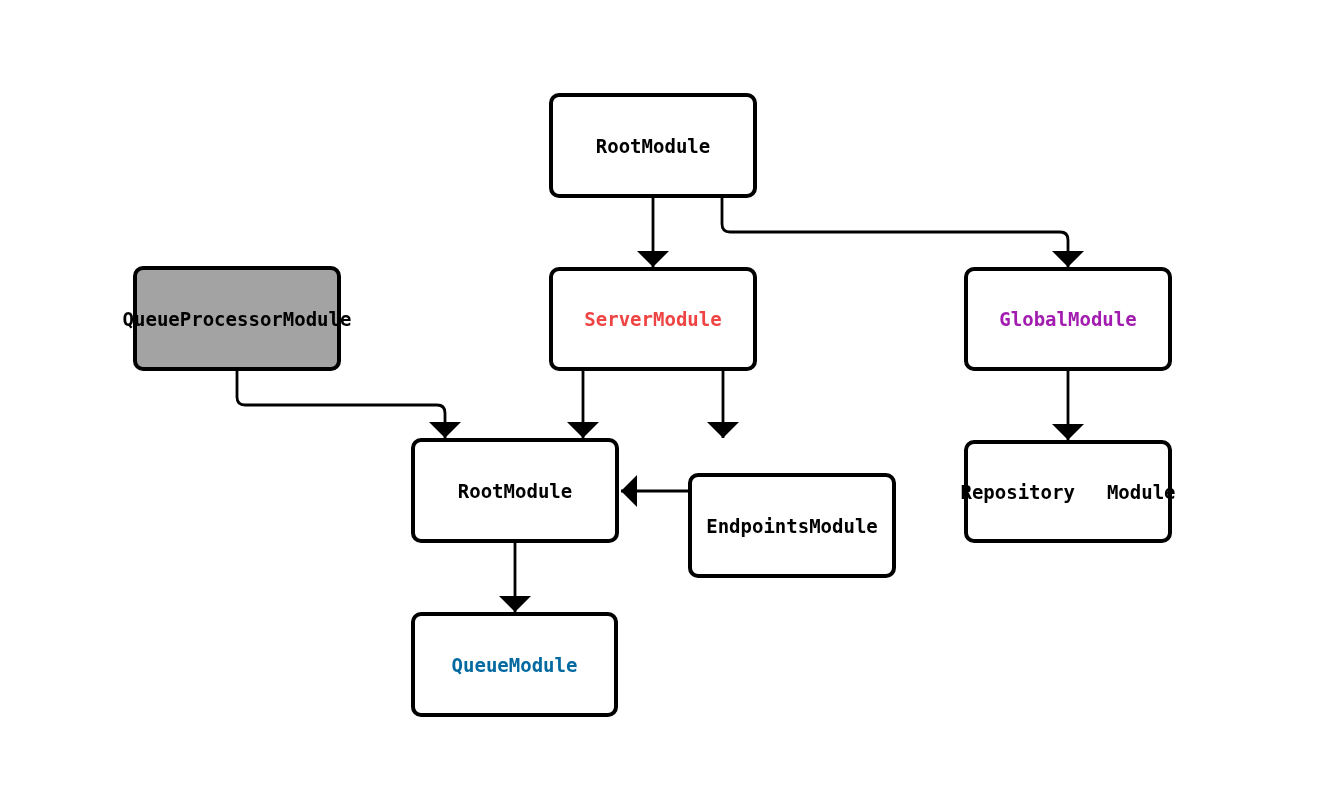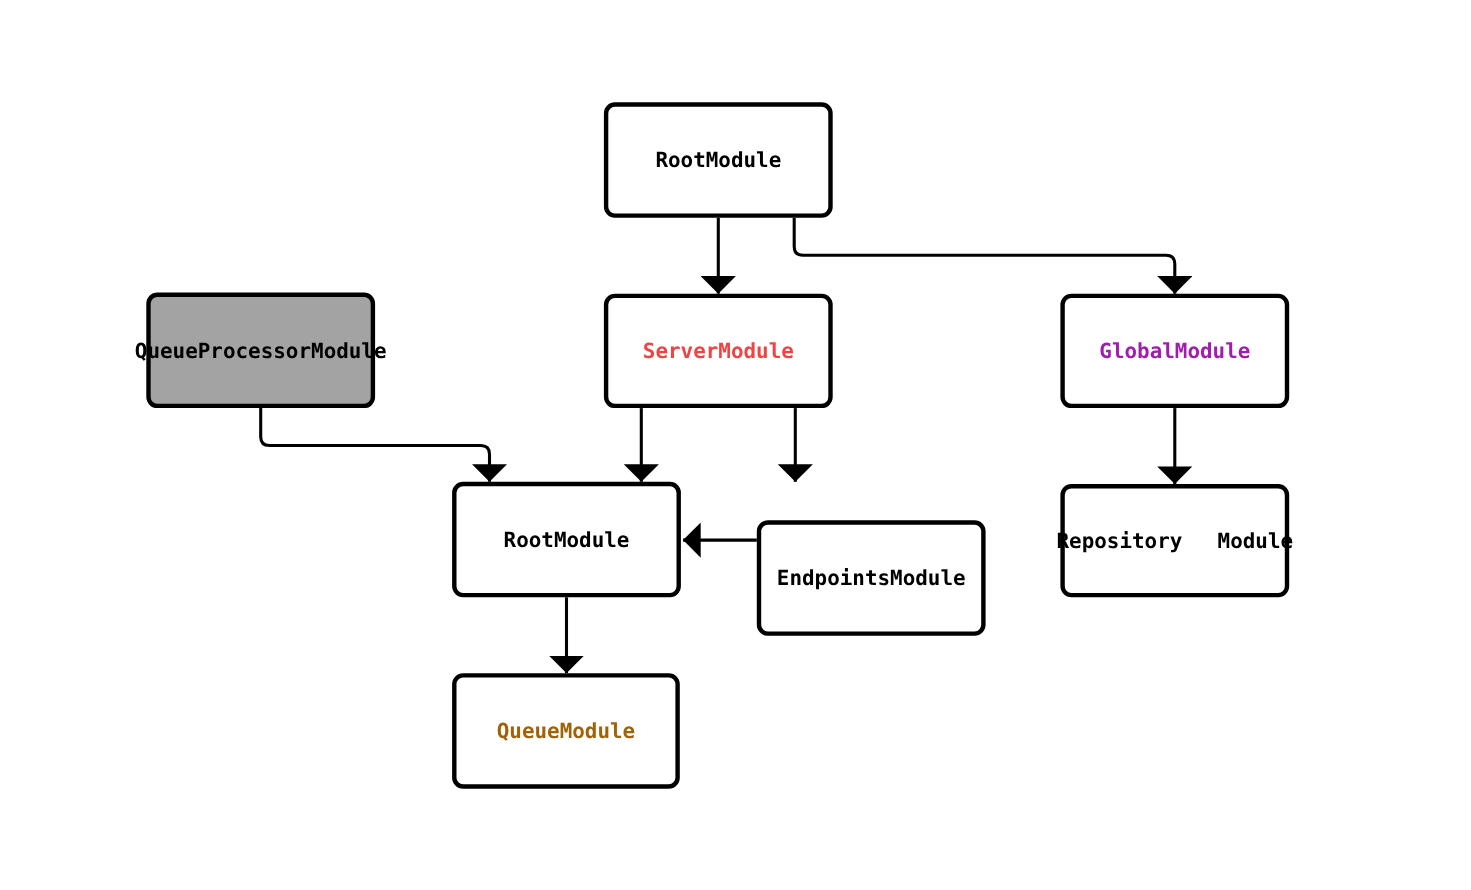--- a/index.html
+++ b/index.html
@@ -69,15 +69,15 @@
       </g>
   </svg>
   <div>
       <div class="node" style="left: 549px; top: 93px; width: 208px; height: 105px; border-color: rgb(0, 0, 0); background: rgb(255, 255, 255); color: rgb(0, 0, 0);"><span class="node-label-line">Root</span><span class="node-label-line">Module</span></div>
       <div class="node" style="left: 133px; top: 266px; width: 208px; height: 105px; border-color: rgb(0, 0, 0); background: #a3a3a3; color: rgb(0, 0, 0);"><span class="node-label-line">QueueProcessor</span><span class="node-label-line">Module</span></div>
       <div class="node" style="left: 549px; top: 267px; width: 208px; height: 104px; border-color: rgb(0, 0, 0); background: rgb(255, 255, 255); color: #ef4444;"><span class="node-label-line">Server</span><span class="node-label-line">Module</span></div>
       <div class="node" style="left: 964px; top: 267px; width: 208px; height: 104px; border-color: rgb(0, 0, 0); background: rgb(255, 255, 255); color: #a21caf;"><span class="node-label-line">Global</span><span class="node-label-line">Module</span></div>
       <div class="node" style="left: 411px; top: 438px; width: 208px; height: 105px; border-color: rgb(0, 0, 0); background: rgb(255, 255, 255); color: rgb(0, 0, 0);"><span class="node-label-line">Root</span><span class="node-label-line">Module</span></div>
       <div class="node" style="left: 688px; top: 438px; width: 208px; height: 105px; border-color: rgb(0, 0, 0); background: rgb(255, 255, 255); color: rgb(0, 0, 0); margin-top: 35px;"><span class="node-label-line">Endpoints</span><span class="node-label-line">Module</span></div>
       <div class="node" style="left: 964px; top: 440px; width: 208px; height: 103px; border-color: rgb(0, 0, 0); background: rgb(255, 255, 255); color: rgb(0, 0, 0); gap: 32px;"><span class="node-label-line">Repository</span><span class="node-label-line">Module</span></div>
-      <div class="node" style="left: 411px; top: 612px; width: 207px; height: 105px; border-color: rgb(0, 0, 0); background: rgb(255, 255, 255); color: #a16207;"><span class="node-label-line">Queue</span><span class="node-label-line">Module</span></div>
+      <div class="node" style="left: 411px; top: 612px; width: 207px; height: 105px; border-color: rgb(0, 0, 0); background: rgb(255, 255, 255); color: #0369a1;"><span class="node-label-line">Queue</span><span class="node-label-line">Module</span></div>
     </div>
 </div>
 
 </body></html>

